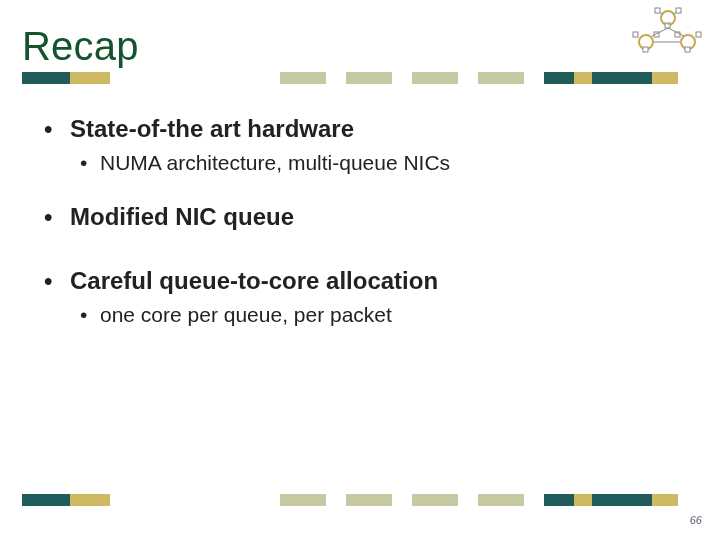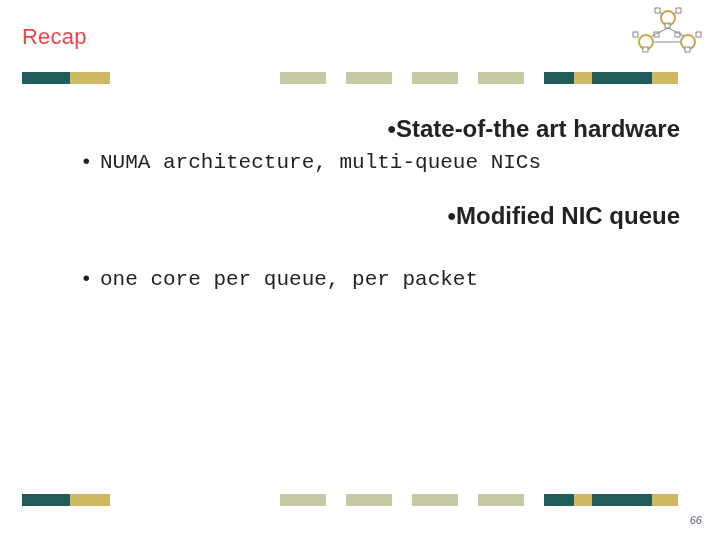--- a/index.html
+++ b/index.html
@@ -5,51 +5,49 @@
   html,body{margin:0;padding:0}
   body{
     width:720px;height:540px;
     background:#fff;
     font-family:Arial,Helvetica,sans-serif;
     position:relative;
     overflow:hidden;
   }
   .title{
     position:absolute;left:22px;top:24px;
-    font-size:22px;color:#ef4444;
+    font-size:40px;color:#14532d;
     letter-spacing:0.2px;
   }
   .icon-cluster{
     position:absolute;top:6px;right:12px;
     width:80px;height:50px;
   }
   .bar{
     position:absolute;left:22px;height:12px;
     display:flex;
   }
   .bar.top{top:72px}
   .bar.bottom{bottom:34px}
   .seg{height:100%}
   .content{
     position:absolute;left:70px;top:115px;right:40px;
     color:#222;
   }
   .l1{
     font-size:24px;font-weight:bold;
     margin:0 0 8px 0;
-    text-align:right;
   }
   .l1::before{
     content:"•";display:inline-block;
     margin-left:-26px;width:26px;
   }
   .l2{
     font-size:21px;font-weight:normal;
     margin:2px 0 0 30px;
-    font-family:Liberation Mono, monospace;
   }
   .l2::before{
     content:"•";display:inline-block;
     margin-left:-20px;width:20px;
   }
   .gap{height:28px}
   .pagenum{
     position:absolute;right:18px;bottom:14px;
     font-size:11px;color:#5a5a70;font-style:italic;
   }
@@ -111,20 +109,21 @@
     <div class="seg" style="width: 60px; background: rgb(31, 92, 90);"></div>
     <div class="seg" style="width: 26px; background: rgb(207, 185, 98);"></div>
   </div>
 
 <div class="content">
   <div class="l1">State-of-the art hardware</div>
   <div class="l2">NUMA architecture, multi-queue NICs</div>
   <div class="gap"></div>
   <div class="l1">Modified NIC queue</div>
   <div class="gap"></div>
+  <div class="l1">Careful queue-to-core allocation</div>
   <div class="l2">one core per queue, per packet</div>
 </div>
 
 <div class="bar bottom" id="bar-bottom">
     <div class="seg" style="width: 48px; background: rgb(31, 92, 90);"></div>
     <div class="seg" style="width: 40px; background: rgb(207, 185, 98);"></div>
     <div class="seg" style="width: 170px; background: rgb(255, 255, 255);"></div>
     <div class="seg" style="width: 46px; background: rgb(199, 201, 162);"></div>
     <div class="seg" style="width: 20px; background: rgb(255, 255, 255);"></div>
     <div class="seg" style="width: 46px; background: rgb(199, 201, 162);"></div>

